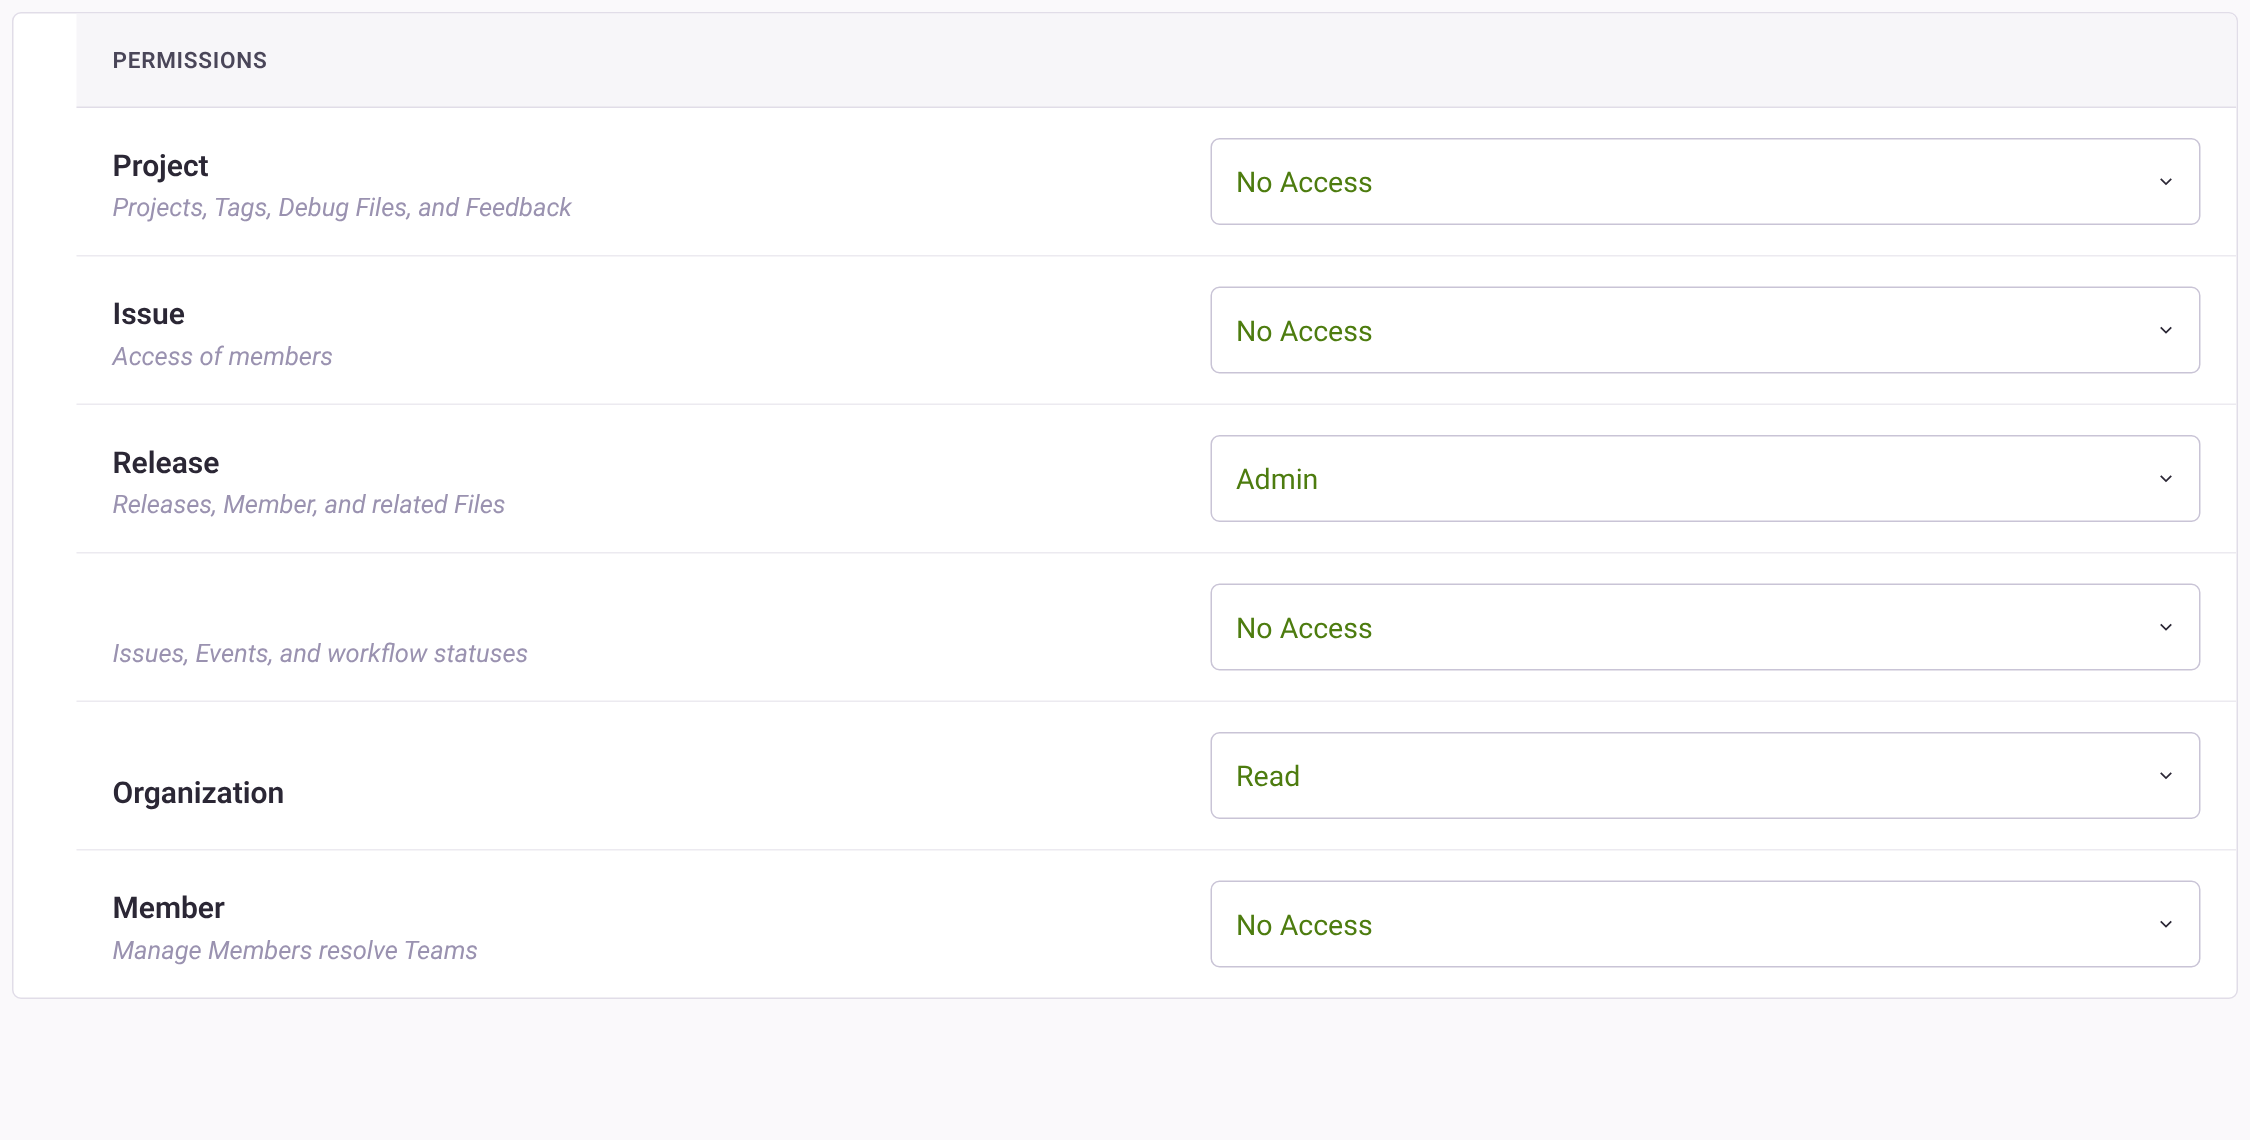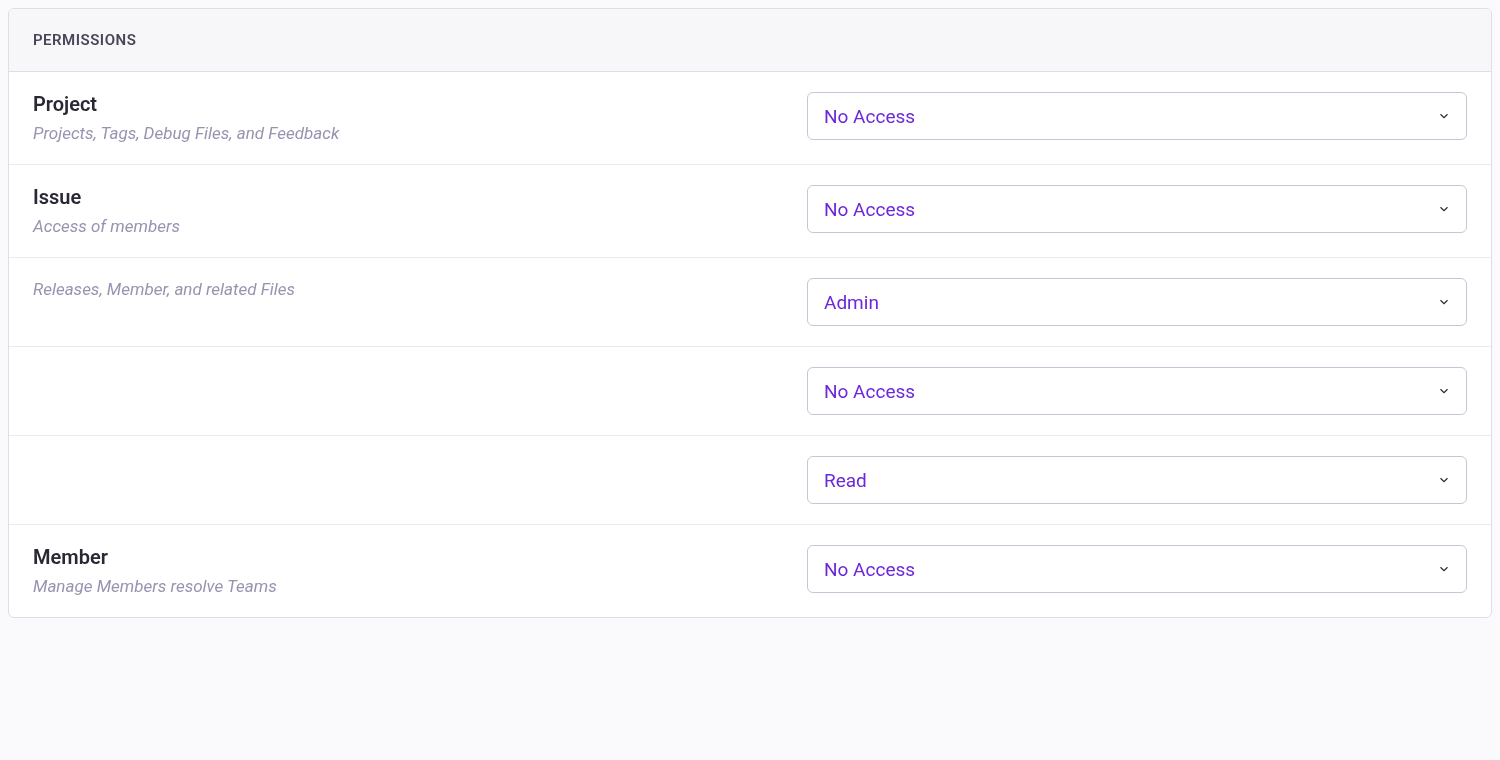--- a/index.html
+++ b/index.html
@@ -10,36 +10,37 @@
     body {
       font-family: -apple-system, BlinkMacSystemFont, "Segoe UI", Roboto, Helvetica, Arial, sans-serif;
       background: #faf9fb;
       padding: 8px;
     }
     .panel {
       background: #ffffff;
       border: 1px solid #e1dde8;
       border-radius: 6px;
       overflow: hidden;
+      padding-left: 42px;
     }
     .panel-header {
       background: #f7f6f9;
       border-bottom: 1px solid #e1dde8;
       padding: 22px 24px;
     }
     .panel-header-title {
       font-size: 15px;
       font-weight: 600;
       letter-spacing: 0.5px;
       color: #4a4659;
       text-transform: uppercase;
     }
     .permission-row {
       display: flex;
-      align-items: flex-start;
+      align-items: flex-end;
       justify-content: space-between;
       padding: 20px 24px;
       border-bottom: 1px solid #eceaf0;
       gap: 24px;
     }
     .permission-row:last-child {
       border-bottom: none;
     }
     .permission-label {
       flex: 1;
@@ -59,24 +60,24 @@
     }
     .permission-control {
       flex: 0 0 660px;
     }
     .select-wrap {
       position: relative;
       width: 100%;
     }
     .select {
       width: 100%;
-      height: 48px;
+      height: 58px;
       padding: 0 44px 0 16px;
       font-size: 19px;
-      color: #6d28d9;
+      color: #4d7c0f;
       background: #ffffff;
       border: 1px solid #c9c4d6;
       border-radius: 6px;
       appearance: none;
       -webkit-appearance: none;
       -moz-appearance: none;
       cursor: pointer;
       font-family: inherit;
     }
     .chevron {
@@ -128,43 +129,46 @@
         <div class="permission-control">
           <div class="select-wrap"><select class="select"><option value="No Access">No Access</option><option value="Read">Read</option><option value="Admin">Admin</option></select><span class="chevron">
               <svg viewBox="0 0 24 24">
                 <polyline points="6 9 12 15 18 9"></polyline>
               </svg>
             </span></div>
         </div>
       </div>
       <div class="permission-row">
         <div class="permission-label">
+          <div class="permission-title">Release</div>
           <div class="permission-desc">Releases, Member, and related Files</div>
         </div>
         <div class="permission-control">
           <div class="select-wrap"><select class="select"><option value="No Access">No Access</option><option value="Read">Read</option><option value="Admin" selected="">Admin</option></select><span class="chevron">
               <svg viewBox="0 0 24 24">
                 <polyline points="6 9 12 15 18 9"></polyline>
               </svg>
             </span></div>
         </div>
       </div>
       <div class="permission-row">
         <div class="permission-label">
+          <div class="permission-desc">Issues, Events, and workflow statuses</div>
         </div>
         <div class="permission-control">
           <div class="select-wrap"><select class="select"><option value="No Access">No Access</option><option value="Read">Read</option><option value="Admin">Admin</option></select><span class="chevron">
               <svg viewBox="0 0 24 24">
                 <polyline points="6 9 12 15 18 9"></polyline>
               </svg>
             </span></div>
         </div>
       </div>
       <div class="permission-row">
         <div class="permission-label">
+          <div class="permission-title">Organization</div>
         </div>
         <div class="permission-control">
           <div class="select-wrap"><select class="select"><option value="No Access">No Access</option><option value="Read" selected="">Read</option><option value="Admin">Admin</option></select><span class="chevron">
               <svg viewBox="0 0 24 24">
                 <polyline points="6 9 12 15 18 9"></polyline>
               </svg>
             </span></div>
         </div>
       </div>
       <div class="permission-row">

